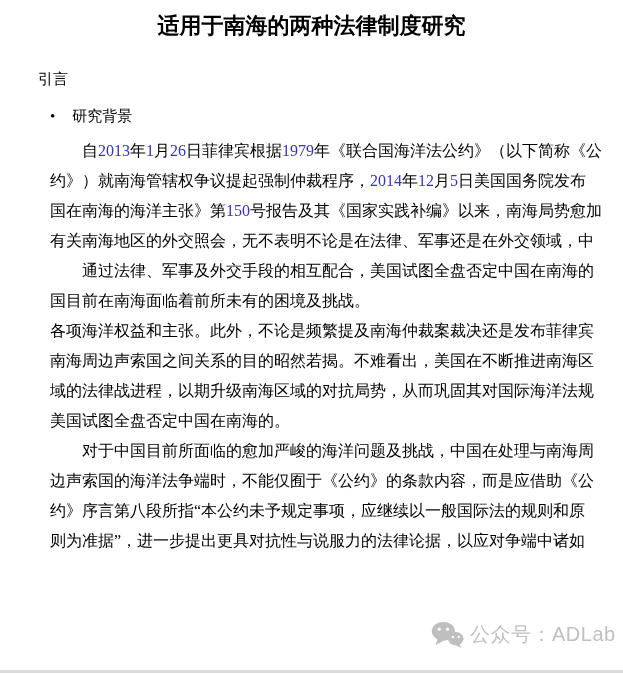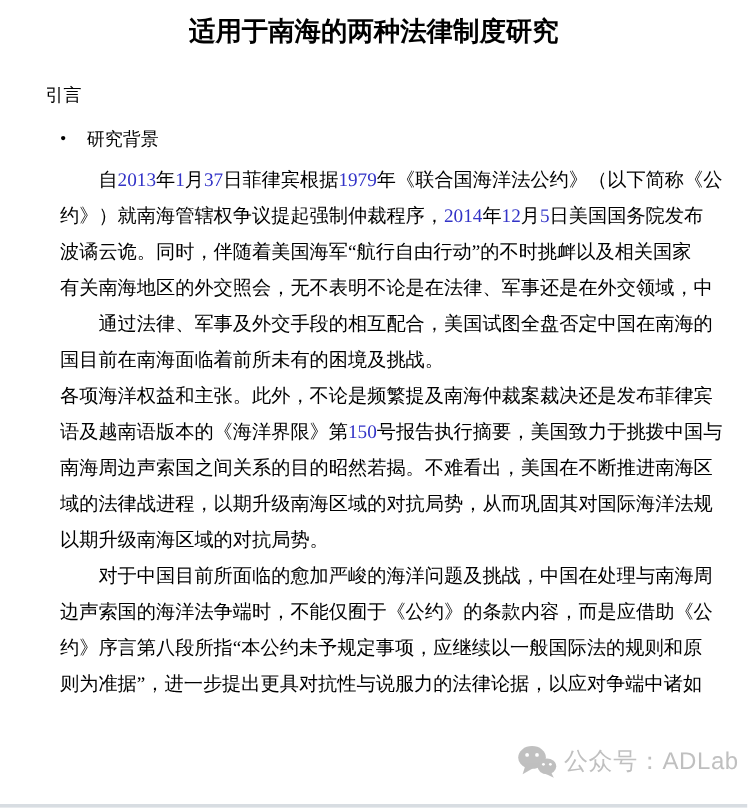--- a/index.html
+++ b/index.html
@@ -64,31 +64,30 @@
   <h1 class="doc-title">适用于南海的两种法律制度研究</h1>
 
   <div class="section-heading">引言</div>
 
   <div class="bullet-row">
     <span class="bullet-marker">•</span>
     <span class="bullet-label">研究背景</span>
   </div>
 
   <div class="body-text">
-      <div class="line first">自<span class="num" style="color: rgb(50, 51, 199);">2013</span>年<span class="num" style="color: rgb(50, 51, 199);">1</span>月<span class="num" style="color: rgb(50, 51, 199);">37</span>日菲律宾根据<span class="num" style="color: rgb(50, 51, 199);">1979</span>年《联合国海洋法公约》（以下简称《公</div>
+      <div class="line first">自<span class="num" style="color: rgb(50, 51, 199);">2013</span>年<span class="num" style="color: rgb(50, 51, 199);">1</span>月<span class="num" style="color: rgb(50, 51, 199);">26</span>日菲律宾根据<span class="num" style="color: rgb(50, 51, 199);">1979</span>年《联合国海洋法公约》（以下简称《公</div>
       <div class="line">约》）就南海管辖权争议提起强制仲裁程序，<span class="num" style="color: rgb(50, 51, 199);">2014</span>年<span class="num" style="color: rgb(50, 51, 199);">12</span>月<span class="num" style="color: rgb(50, 51, 199);">5</span>日美国国务院发布</div>
-      <div class="line">波谲云诡。同时，伴随着美国海军“航行自由行动”的不时挑衅以及相关国家</div>
+      <div class="line">国在南海的海洋主张》第<span class="num" style="color: rgb(50, 51, 199);">150</span>号报告及其《国家实践补编》以来，南海局势愈加</div>
       <div class="line">有关南海地区的外交照会，无不表明不论是在法律、军事还是在外交领域，中</div>
       <div class="line first">通过法律、军事及外交手段的相互配合，美国试图全盘否定中国在南海的</div>
       <div class="line">国目前在南海面临着前所未有的困境及挑战。</div>
       <div class="line">各项海洋权益和主张。此外，不论是频繁提及南海仲裁案裁决还是发布菲律宾</div>
-      <div class="line">语及越南语版本的《海洋界限》第<span class="num" style="color: rgb(50, 51, 199);">150</span>号报告执行摘要，美国致力于挑拨中国与</div>
       <div class="line">南海周边声索国之间关系的目的昭然若揭。不难看出，美国在不断推进南海区</div>
       <div class="line">域的法律战进程，以期升级南海区域的对抗局势，从而巩固其对国际海洋法规</div>
-      <div class="line">以期升级南海区域的对抗局势。</div>
+      <div class="line">美国试图全盘否定中国在南海的。</div>
       <div class="line first">对于中国目前所面临的愈加严峻的海洋问题及挑战，中国在处理与南海周</div>
       <div class="line">边声索国的海洋法争端时，不能仅囿于《公约》的条款内容，而是应借助《公</div>
       <div class="line">约》序言第八段所指“本公约未予规定事项，应继续以一般国际法的规则和原</div>
       <div class="line">则为准据”，进一步提出更具对抗性与说服力的法律论据，以应对争端中诸如</div>
     </div>
 
   <div class="watermark">
     <svg class="wm-icon" viewBox="0 0 40 34" xmlns="http://www.w3.org/2000/svg">
       <ellipse cx="15" cy="13" rx="14" ry="11.5" class="wm-fill" fill="#b5b5b5"></ellipse>
       <polygon points="8,22 5.5,30 16,24" class="wm-fill" fill="#b5b5b5"></polygon>

